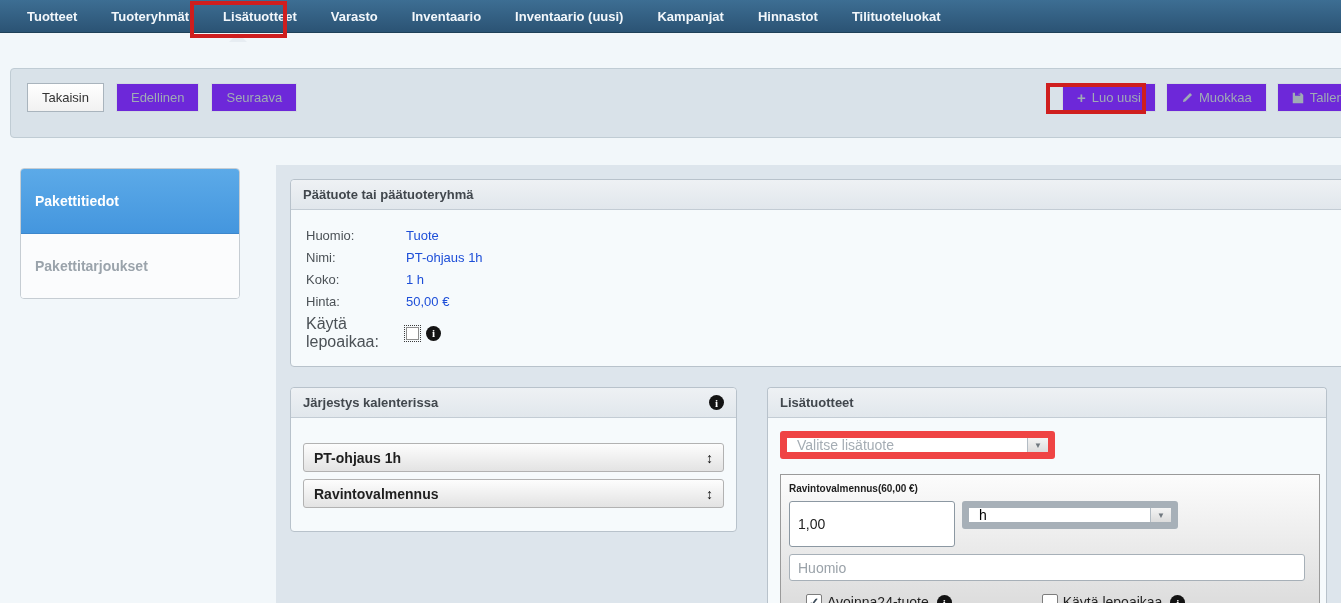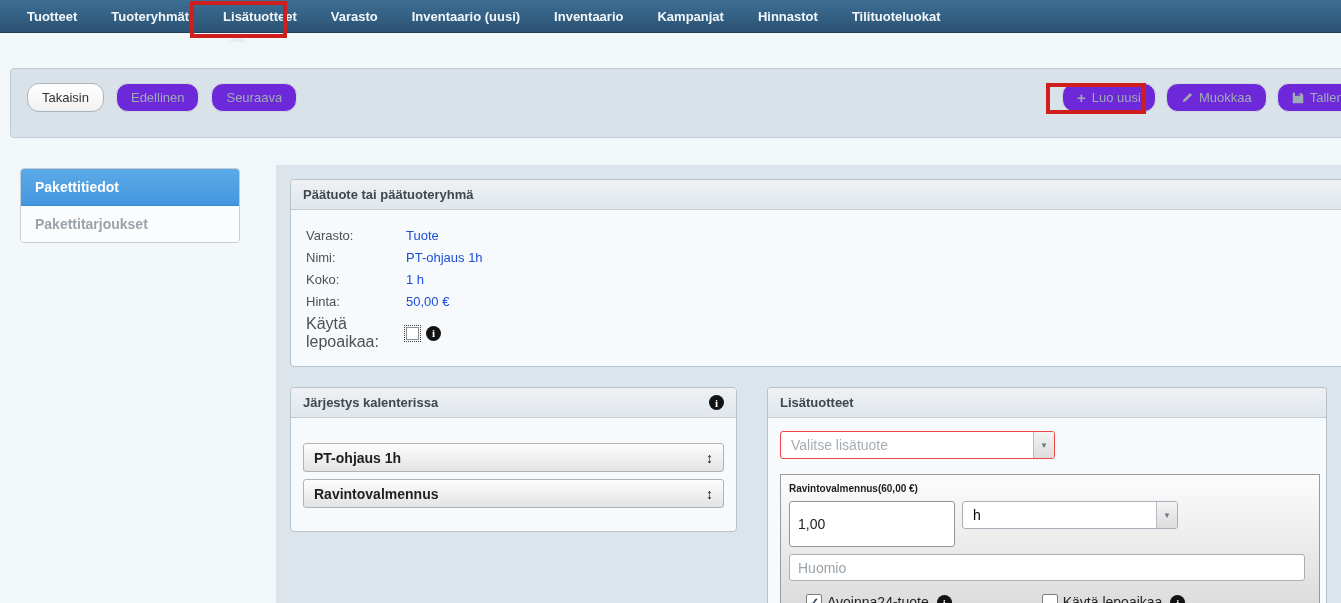--- a/index.html
+++ b/index.html
@@ -53,21 +53,21 @@
     border: 1px solid #c0ccd4;
     border-radius: 4px;
     padding: 14px 16px;
   }
   .btn {
     display: inline-flex;
     align-items: center;
     gap: 6px;
     height: 29px;
     padding: 0 14px;
-    border-radius: 12px;
+    border-radius: 0;
     font-size: 13px;
     cursor: pointer;
     white-space: nowrap;
   }
   .btn-enabled  { background: linear-gradient(#ffffff, #f1f1f1); border: 1px solid #a9b4bd; color: #333; }
   .btn-disabled { background: #6d28d9; border: 1px solid #d2dae0; color: #9fabb5; }
   .toolbar-left  { display: flex; gap: 12px; }
   .toolbar-right { position: absolute; left: 1051px; top: 14px; display: flex; gap: 10px; }
   .btn-icon { display: inline-flex; align-items: center; }
   .plus-glyph { font-size: 15px; font-weight: bold; line-height: 1; }
@@ -77,21 +77,21 @@
 
   .sidebar-col { width: 276px; flex: none; }
   .side-menu {
     margin: 3px 0 0 20px;
     width: 220px;
     background: #fcfdfe;
     border: 1px solid #c6cdd3;
     border-radius: 4px;
     overflow: hidden;
   }
-  .side-item { padding: 10px 14px; font-size: 14px; font-weight: bold; cursor: pointer; }
+  .side-item { padding: 24px 14px; font-size: 14px; font-weight: bold; cursor: pointer; }
   .side-item.active {
     background: linear-gradient(#5caae8, #4496de);
     color: #ffffff;
     border-bottom: 1px solid #3d87cc;
   }
   .side-item.inactive { color: #9aa3ab; background: #fbfcfd; }
 
   .main-wrapper {
     width: 1200px;
     height: 438px;
@@ -173,21 +173,21 @@
   }
   .sort-arrow { font-size: 14px; font-weight: bold; color: #111; }
 
   
   .panel-addons { width: 560px; height: 245px; border-bottom: none; border-radius: 4px 4px 0 0; }
   .panel-addons .panel-body { padding: 13px 12px; }
   .combo {
     display: inline-flex;
     align-items: stretch;
     background: #fff;
-    border: 1px solid #ef4444;
+    border: 7px solid #ef4444;
     border-radius: 3px;
     height: 28px;
     overflow: hidden;
   }
   .combo-value { flex: 1; display: flex; align-items: center; padding: 0 10px; font-size: 14px; }
   .combo-placeholder { color: #a5adb4; }
   .combo-btn {
     width: 21px;
     border-left: 1px solid #b3bcc4;
     background: linear-gradient(#f4f4f4, #dcdcdc);
@@ -245,22 +245,22 @@
   .check-label { font-size: 14px; color: #1f1f1f; margin: 0 8px 0 5px; }
 </style>
 </head>
 <body>
 
 <div class="navbar">
   <span class="nav-item">Tuotteet</span>
   <span class="nav-item">Tuoteryhmät</span>
   <span class="nav-item">Lisätuotteet</span>
   <span class="nav-item">Varasto</span>
+  <span class="nav-item">Inventaario</span>
   <span class="nav-item">Inventaario (uusi)</span>
-  <span class="nav-item">Inventaario</span>
   <span class="nav-item">Kampanjat</span>
   <span class="nav-item">Hinnastot</span>
   <span class="nav-item">Tilituoteluokat</span>
 </div>
 <div class="nav-active-caret"></div>
 
 <div class="red-rect red-rect-nav"></div>
 <div class="red-rect red-rect-luo"></div>
 
 <div class="toolbar">
@@ -303,21 +303,21 @@
   </div>
 
   <div class="main-wrapper">
 
     <div class="panel panel-product">
       <div class="panel-header">
         <span>Päätuote tai päätuoteryhmä</span>
       </div>
       <div class="panel-body">
         <div class="field-row">
-          <span class="field-label">Varasto:</span>
+          <span class="field-label">Huomio:</span>
           <span class="field-value">Tuote</span>
         </div>
         <div class="field-row">
           <span class="field-label">Nimi:</span>
           <span class="field-value">PT-ohjaus 1h</span>
         </div>
         <div class="field-row">
           <span class="field-label">Koko:</span>
           <span class="field-value">1 h</span>
         </div>

